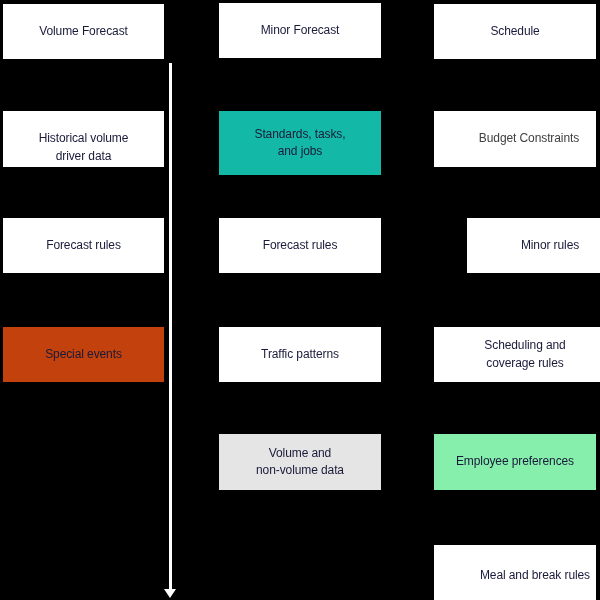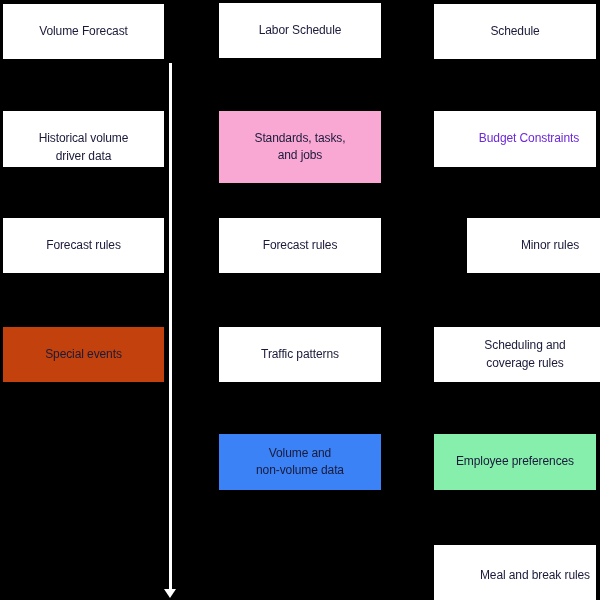--- a/index.html
+++ b/index.html
@@ -58,41 +58,41 @@
       <span class="node-label" style="color: rgb(26, 26, 58);">Historical volume
 driver data</span>
     </div>
     <div class="node" style="left: 3px; top: 218px; width: 161px; height: 55px; background: rgb(255, 255, 255);">
       <span class="node-label" style="color: rgb(26, 26, 58);">Forecast rules</span>
     </div>
     <div class="node" style="left: 3px; top: 327px; width: 161px; height: 55px; background: #c2410c;">
       <span class="node-label" style="color: rgb(26, 26, 58);">Special events</span>
     </div>
     <div class="node" style="left: 219px; top: 3px; width: 162px; height: 55px; background: rgb(255, 255, 255);">
-      <span class="node-label" style="color: rgb(26, 26, 58);">Labor Schedule</span>
+      <span class="node-label" style="color: rgb(26, 26, 58);">Minor Forecast</span>
     </div>
-    <div class="node" style="left: 219px; top: 111px; width: 162px; height: 72px; background: #f9a8d4;">
+    <div class="node" style="left: 219px; top: 111px; width: 162px; height: 64px; background: #14b8a6;">
       <span class="node-label" style="color: rgb(26, 26, 58);">Standards, tasks,
 and jobs</span>
     </div>
     <div class="node" style="left: 219px; top: 218px; width: 162px; height: 55px; background: rgb(255, 255, 255);">
       <span class="node-label" style="color: rgb(26, 26, 58);">Forecast rules</span>
     </div>
     <div class="node" style="left: 219px; top: 327px; width: 162px; height: 55px; background: rgb(255, 255, 255);">
       <span class="node-label" style="color: rgb(26, 26, 58);">Traffic patterns</span>
     </div>
-    <div class="node" style="left: 219px; top: 434px; width: 162px; height: 56px; background: #3b82f6;">
+    <div class="node" style="left: 219px; top: 434px; width: 162px; height: 56px; background: #e5e5e5;">
       <span class="node-label" style="color: rgb(26, 26, 58);">Volume and
 non-volume data</span>
     </div>
     <div class="node" style="left: 434px; top: 4px; width: 162px; height: 55px; background: rgb(255, 255, 255);">
       <span class="node-label" style="color: rgb(26, 26, 58);">Schedule</span>
     </div>
     <div class="node" style="left: 434px; top: 111px; width: 162px; height: 56px; background: rgb(255, 255, 255);">
-      <span class="node-label" style="color: #6d28d9; padding-left: 28px;">Budget Constraints</span>
+      <span class="node-label" style="color: #404040; padding-left: 28px;">Budget Constraints</span>
     </div>
     <div class="node" style="left: 434px; top: 218px; width: 166px; height: 55px; background: rgb(255, 255, 255); margin-left: 33px;">
       <span class="node-label" style="color: rgb(26, 26, 58);">Minor rules</span>
     </div>
     <div class="node" style="left: 434px; top: 327px; width: 182px; height: 55px; background: rgb(255, 255, 255);">
       <span class="node-label" style="color: rgb(26, 26, 58);">Scheduling and
 coverage rules</span>
     </div>
     <div class="node" style="left: 434px; top: 434px; width: 162px; height: 56px; background: #86efac;">
       <span class="node-label" style="color: rgb(26, 26, 58);">Employee preferences</span>

